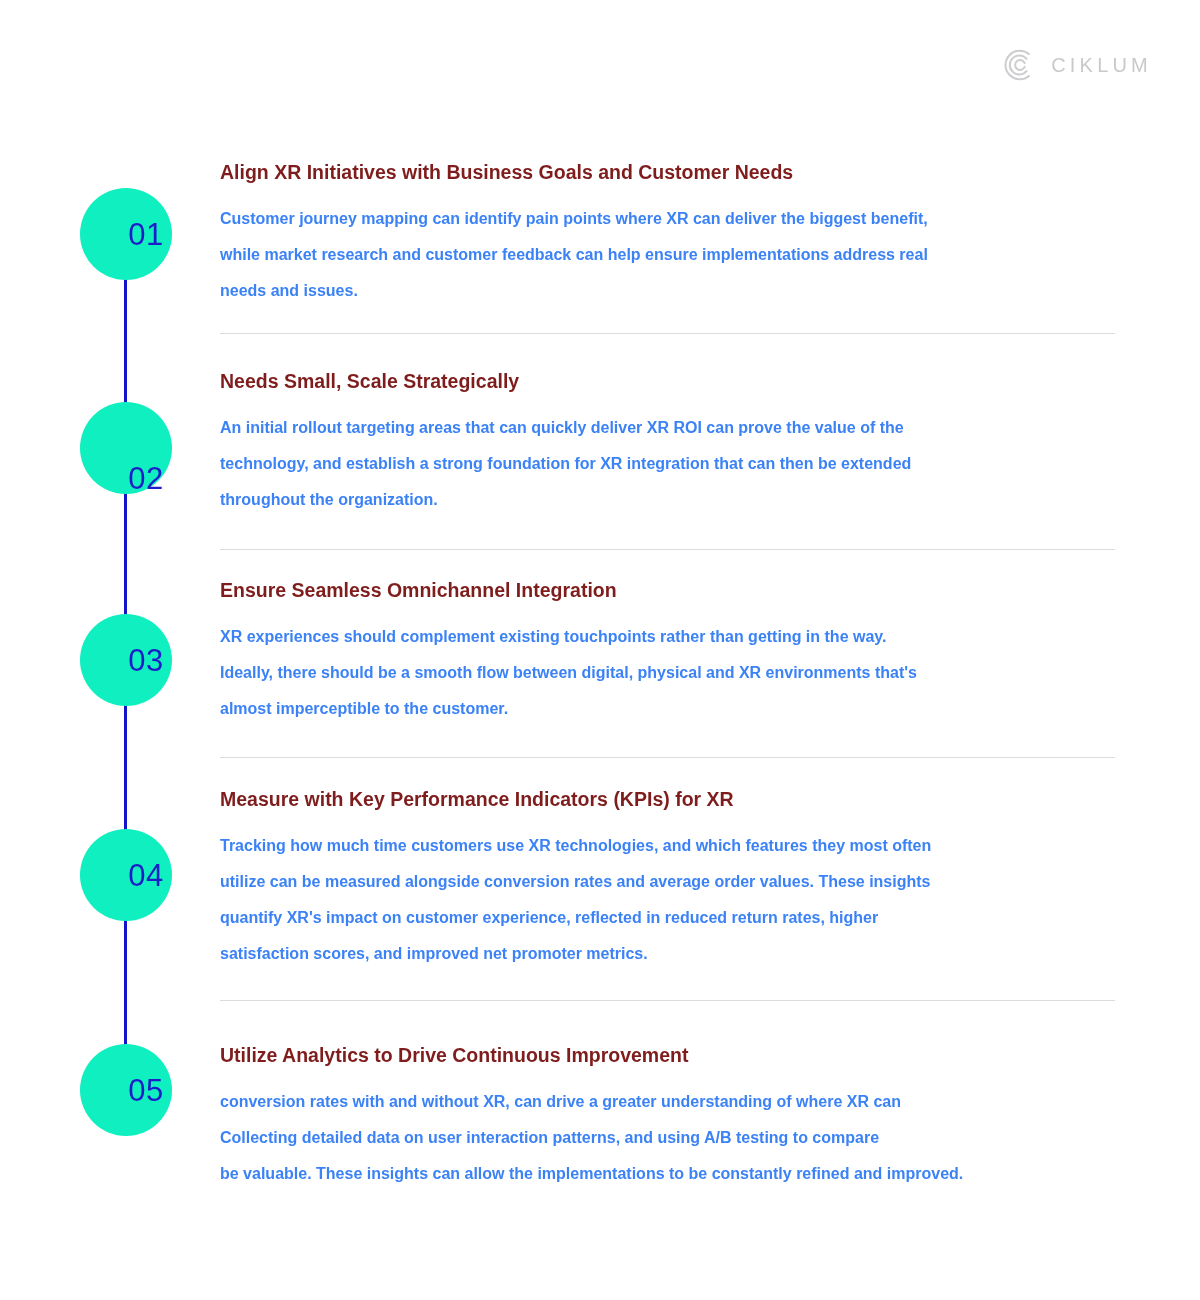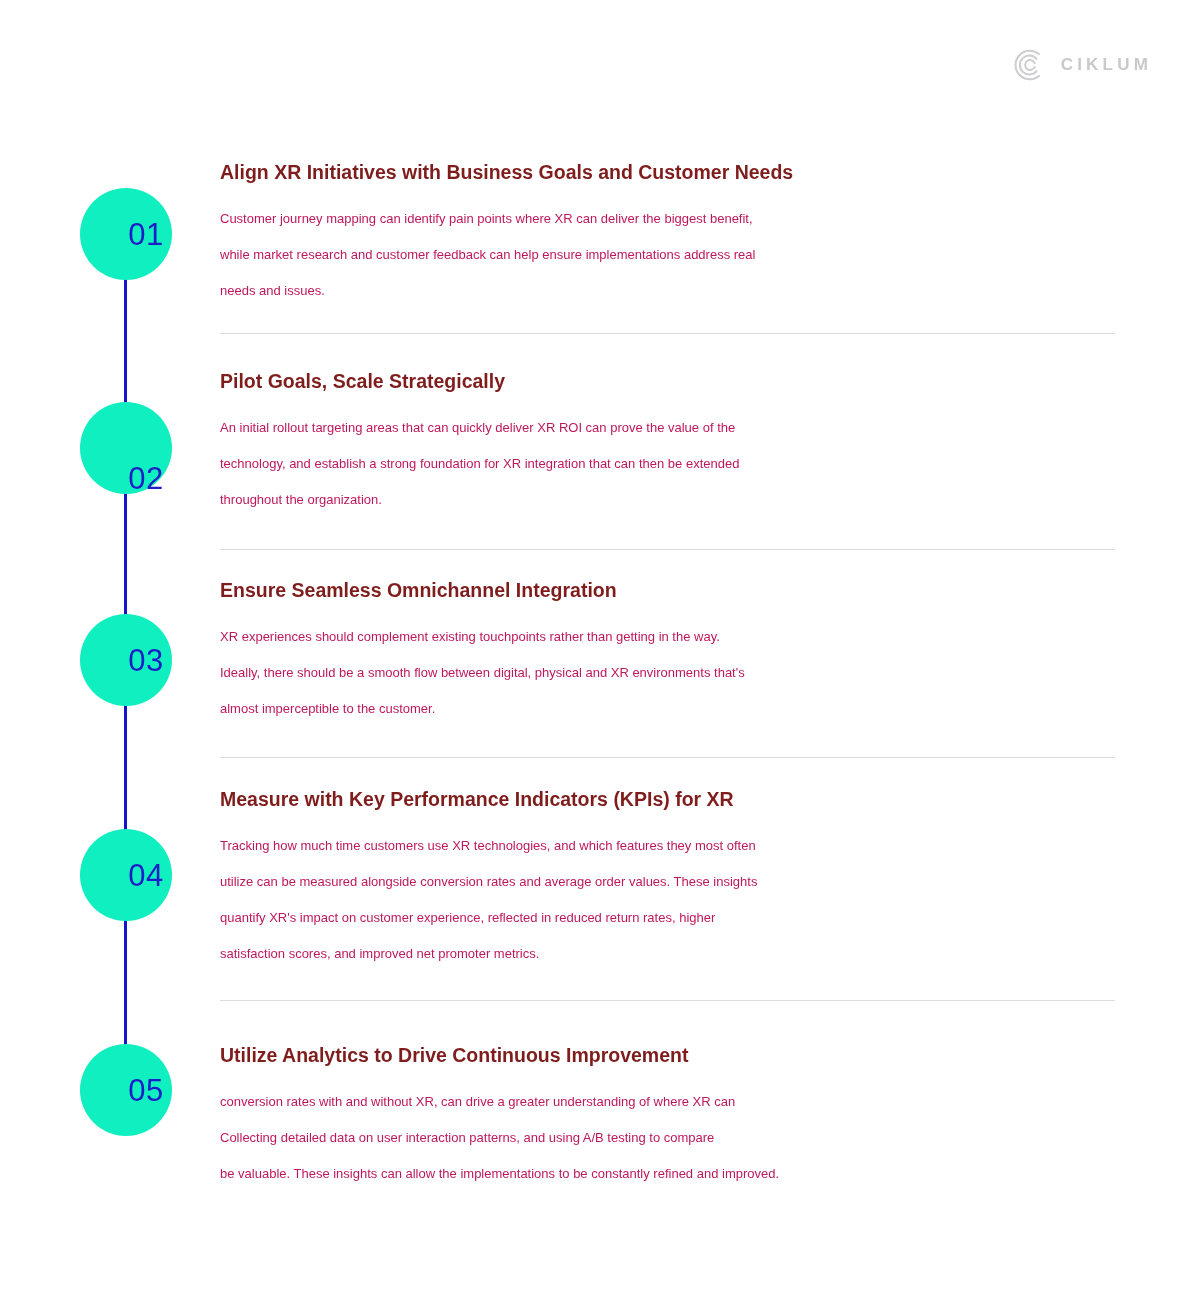--- a/index.html
+++ b/index.html
@@ -24,24 +24,24 @@
     display: flex;
     align-items: center;
     gap: 14px;
   }
   .brand-mark {
     width: 38px;
     height: 38px;
     display: block;
   }
   .brand-word {
-    font-size: 17px;
+    font-size: 20px;
     letter-spacing: 4.2px;
     color: #c9c9cc;
-    font-weight: 700;
+    font-weight: 400;
   }
 
   
   .timeline {
     position: absolute;
     left: 0;
     top: 0;
     width: 1200px;
     height: 1300px;
   }
@@ -91,24 +91,24 @@
   .item-title {
     font-size: 19.5px;
     font-weight: 700;
     color: #7f1d1d;
     line-height: 1.3;
     margin-bottom: 16px;
     white-space: nowrap;
   }
 
   .item-text {
-    font-size: 13px;
+    font-size: 16px;
     line-height: 36px;
-    color: #be185d;
-    font-weight: 400;
+    color: #3b82f6;
+    font-weight: 700;
   }
   .item-text span { display: block; }
 
   .divider {
     position: absolute;
     left: 220px;
     width: 895px;
     height: 1px;
     background: #dcdce0;
   }
@@ -169,21 +169,21 @@
     </div>
   </div>
 
   <div class="divider" id="divider-1"></div>
 
   <div class="item" id="item-2">
     <div class="bullet">
       <span class="bullet-num">02</span>
     </div>
     <div class="body-col">
-      <div class="item-title">Pilot Goals, Scale Strategically</div>
+      <div class="item-title">Needs Small, Scale Strategically</div>
       <div class="item-text">
         <span>An initial rollout targeting areas that can quickly deliver XR ROI can prove the value of the</span>
         <span>technology, and establish a strong foundation for XR integration that can then be extended</span>
         <span>throughout the organization.</span>
       </div>
     </div>
   </div>
 
   <div class="divider" id="divider-2"></div>
 

